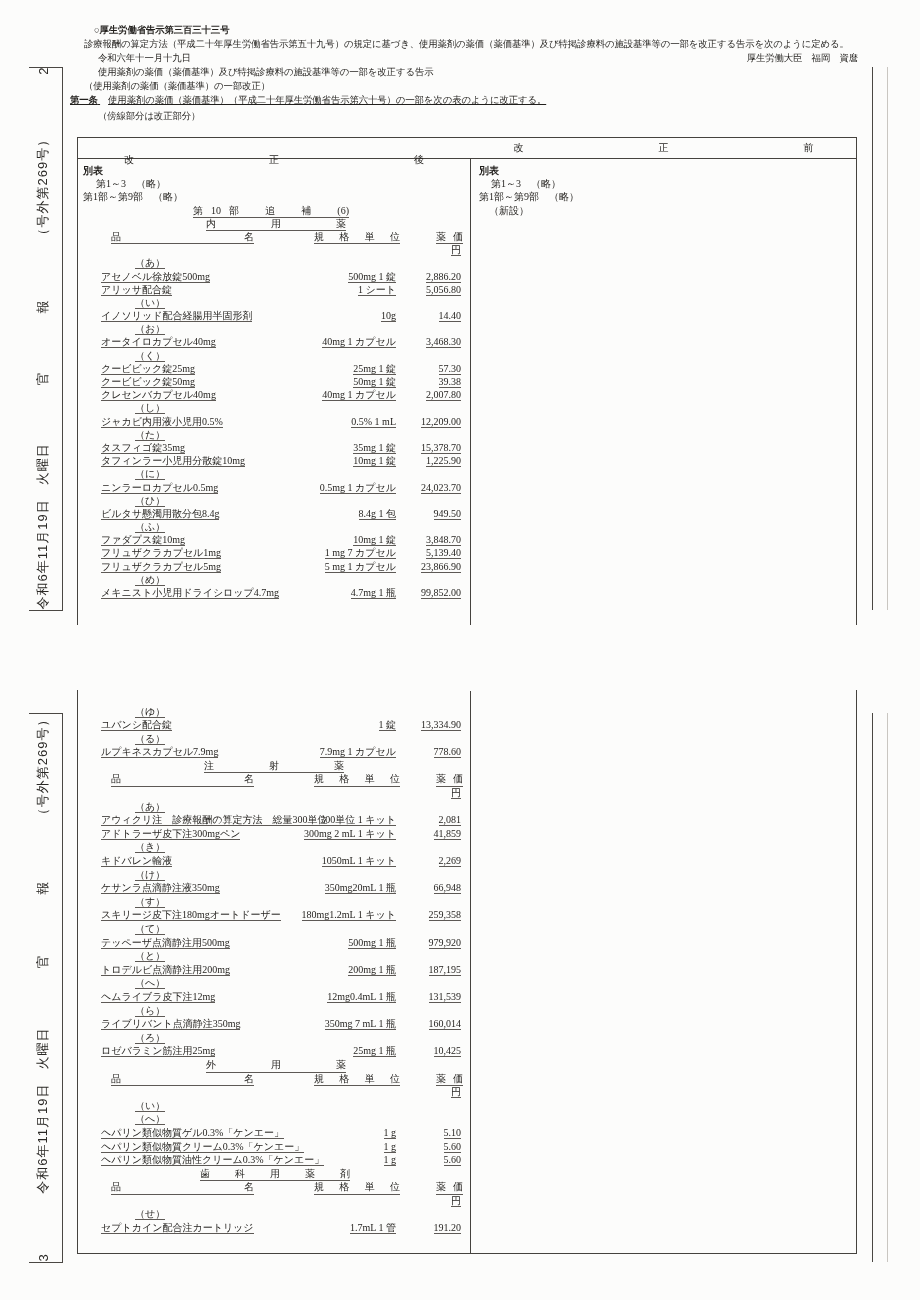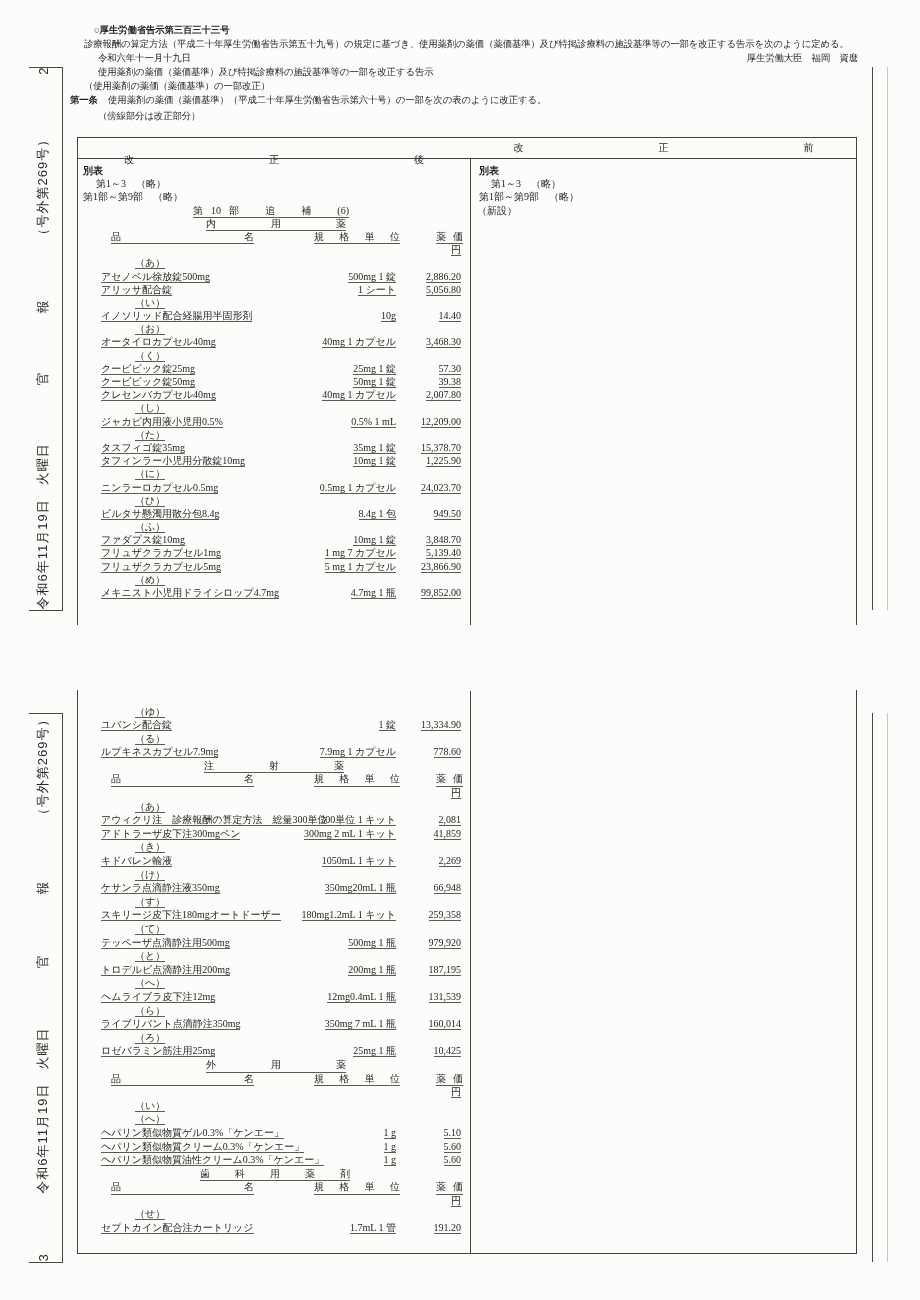--- a/index.html
+++ b/index.html
@@ -76,21 +76,21 @@
   <div class="cap" style="left:29px;top:1262px;width:34px;"></div>
 
   <div class="hline bold" style="left:62px;top:24px;margin-left:32px;">○厚生労働省告示第三百三十三号</div>
   <div class="hline" style="left:98px;top:52px;width:760px;display:flex;justify-content:space-between;">
     <span>令和六年十一月十九日</span>
     <span>厚生労働大臣　福岡　資麿</span>
   </div>
   <div class="hline" style="left:84px;top:38px;">診療報酬の算定方法（平成二十年厚生労働省告示第五十九号）の規定に基づき、使用薬剤の薬価（薬価基準）及び特掲診療料の施設基準等の一部を改正する告示を次のように定める。</div>
   <div class="hline" style="left:98px;top:66px;">使用薬剤の薬価（薬価基準）及び特掲診療料の施設基準等の一部を改正する告示</div>
   <div class="hline" style="left:84px;top:80px;">（使用薬剤の薬価（薬価基準）の一部改正）</div>
-  <div class="hline" style="left:70px;top:94px;">
+  <div class="hline" style="left:70px;top:94px;text-decoration:underline;">
     <span class="bold">第一条</span>
     <span style="margin-left:8px;">使用薬剤の薬価（薬価基準）（平成二十年厚生労働省告示第六十号）の一部を次の表のように改正する。</span>
   </div>
   <div class="hline" style="left:98px;top:110px;width:760px;text-align:left;">（傍線部分は改正部分）</div>
 
   <div class="tbl tbl1" style="top:137px;height:487px;">
     <div class="tblhead">
       <div class="hcell first">
         <span class="spread">改正後</span>
       </div>
@@ -135,21 +135,21 @@
           <div class="ln t-row"><span class="u">ファダプス錠10mg</span><div class="c-s"><span class="u">10mg 1 錠</span></div><div class="c-p"><span class="u">3,848.70</span></div></div>
           <div class="ln t-row"><span class="u">フリュザクラカプセル1mg</span><div class="c-s"><span class="u">1 mg 7 カプセル</span></div><div class="c-p"><span class="u">5,139.40</span></div></div>
           <div class="ln t-row"><span class="u">フリュザクラカプセル5mg</span><div class="c-s"><span class="u">5 mg 1 カプセル</span></div><div class="c-p"><span class="u">23,866.90</span></div></div>
           <div class="ln t-group"><span class="u">（め）</span></div>
           <div class="ln t-row"><span class="u">メキニスト小児用ドライシロップ4.7mg</span><div class="c-s"><span class="u">4.7mg 1 瓶</span></div><div class="c-p"><span class="u">99,852.00</span></div></div>
         </div>
       <div class="colR pg1c" id="p1before">
           <div class="ln t-plain"><span class="bold" style="margin-left: 8px;">別表</span></div>
           <div class="ln t-plain"><span style="margin-left: 20px;">第1～3　（略）</span></div>
           <div class="ln t-plain"><span style="margin-left: 8px;">第1部～第9部　（略）</span></div>
-          <div class="ln t-plain"><span style="margin-left: 6px;">（新設）</span></div>
+          <div class="ln t-plain"><span style="margin-left: 18px;">（新設）</span></div>
         </div>
     </div>
   </div>
 
   <div class="tbl tbl2" style="top:690px;height:563px;">
     <div class="tbody" style="height:100%;">
       <div class="colL pg2c" id="p2after">
           <div class="ln t-group"><span class="u">（ゆ）</span></div>
           <div class="ln t-row"><span class="u">ユバンシ配合錠</span><div class="c-s"><span class="u">1 錠</span></div><div class="c-p"><span class="u">13,334.90</span></div></div>
           <div class="ln t-group"><span class="u">（る）</span></div>

